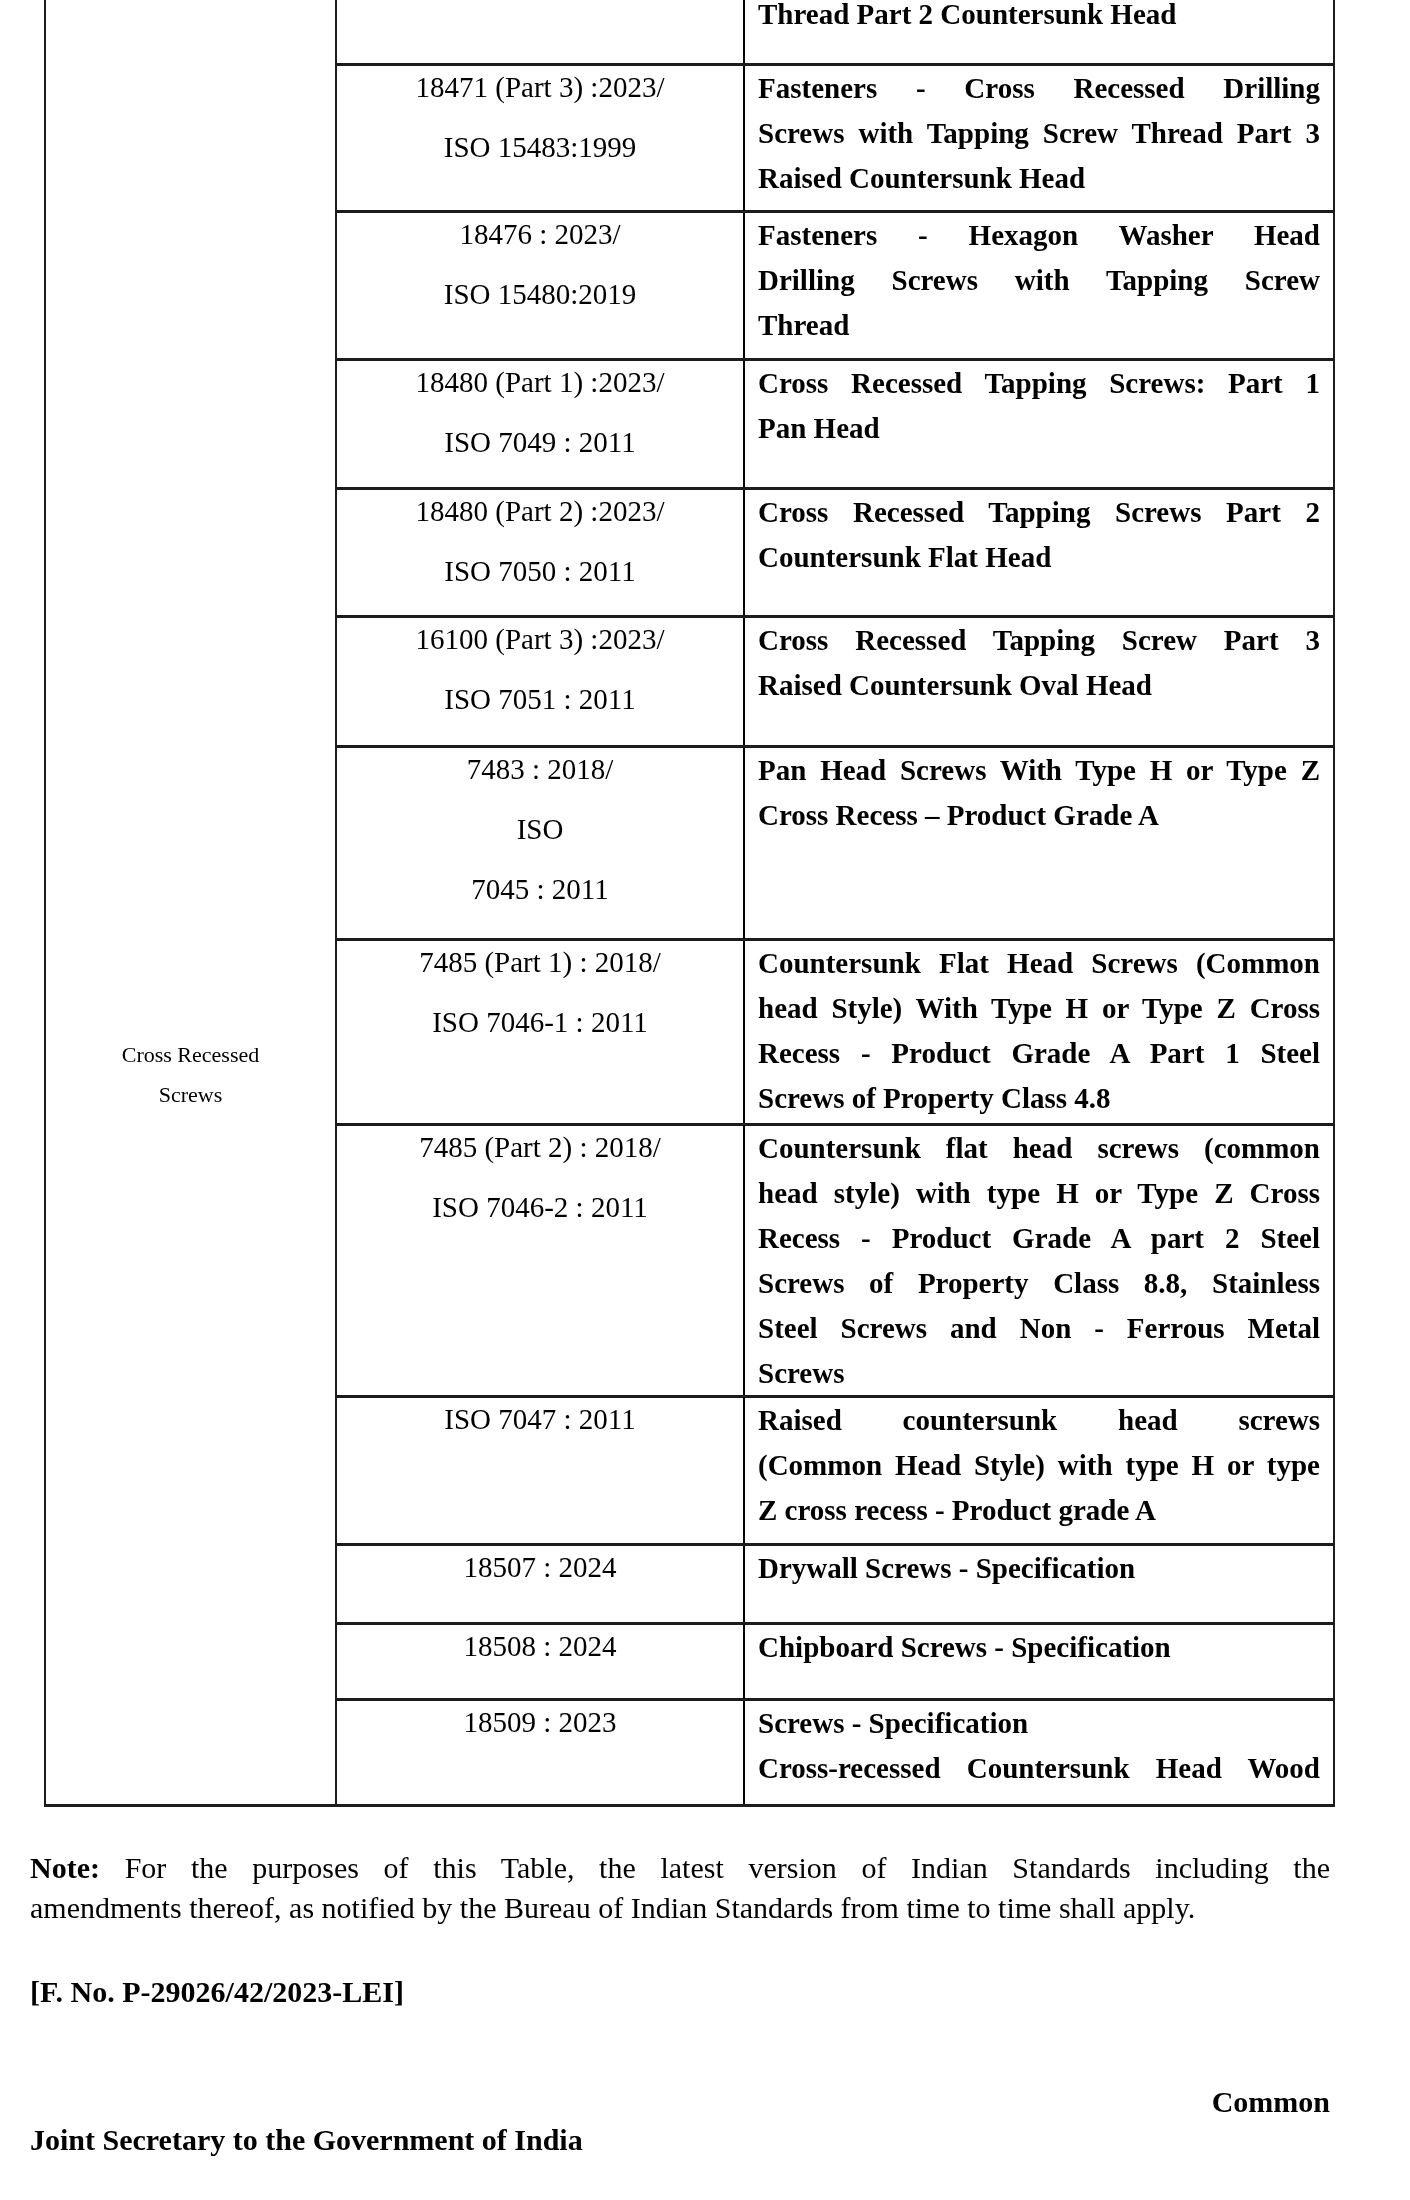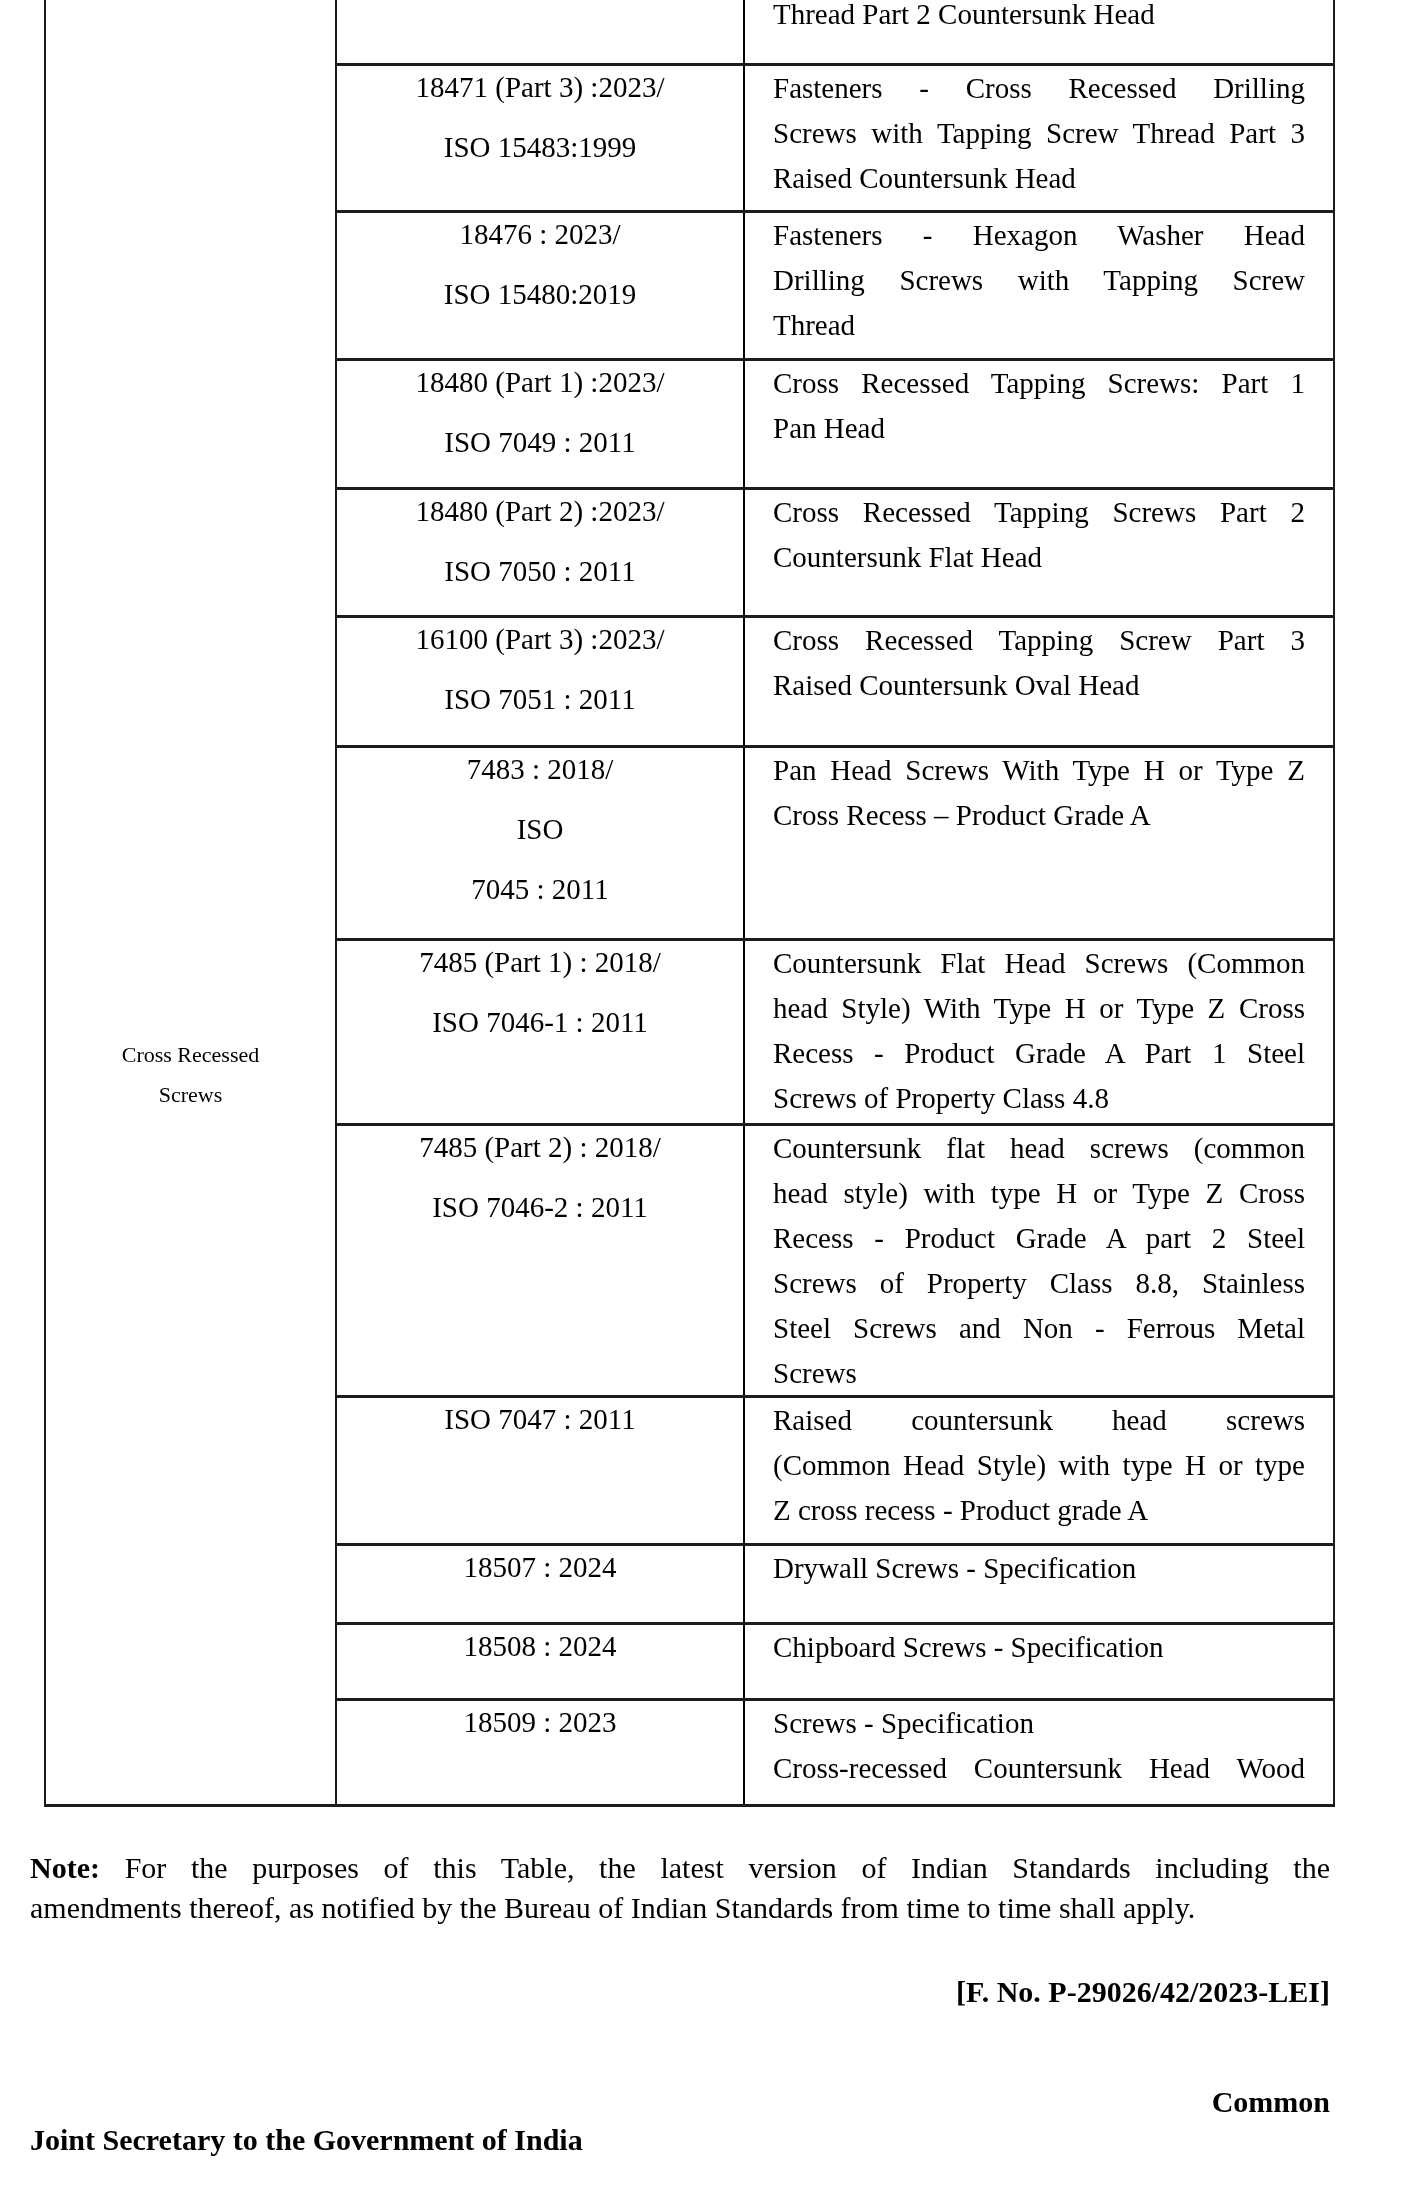--- a/index.html
+++ b/index.html
@@ -54,38 +54,37 @@
   .cm {
     flex: 0 0 408px;
     width: 408px;
     border-right: 2px solid #000000;
     box-sizing: border-box;
     text-align: center;
     padding-top: 0;
   }
   .cl { font-size: 29px; line-height: 42px; margin-bottom: 18px; }
   .cl:last-child { margin-bottom: 0; }
-  .cr { flex: 1 1 auto; padding: 0 28px; min-width: 0; }
+  .cr { flex: 1 1 auto; padding: 0 13px; min-width: 0; font-weight: bold; }
   .dl { font-size: 29px; line-height: 45px; }
   .jl { text-align: justify; text-align-last: justify; }
   .cont { line-height: 38px; margin-top: -5px; }
 
   
   .note {
     position: absolute;
     left: 30px; top: 1848px;
     width: 1300px;
     font-size: 30px;
     line-height: 40px;
   }
   .note .nb { font-weight: bold; }
   .fno {
     position: absolute;
     left: 30px; right: 80px; top: 1973px;
-    text-align: right;
     font-size: 30px; font-weight: bold;
     line-height: 38px;
   }
   .sig-name {
     position: absolute;
     left: 30px; right: 80px; top: 2083px;
     text-align: right;
     font-size: 30px; font-weight: bold;
     line-height: 38px;
   }

